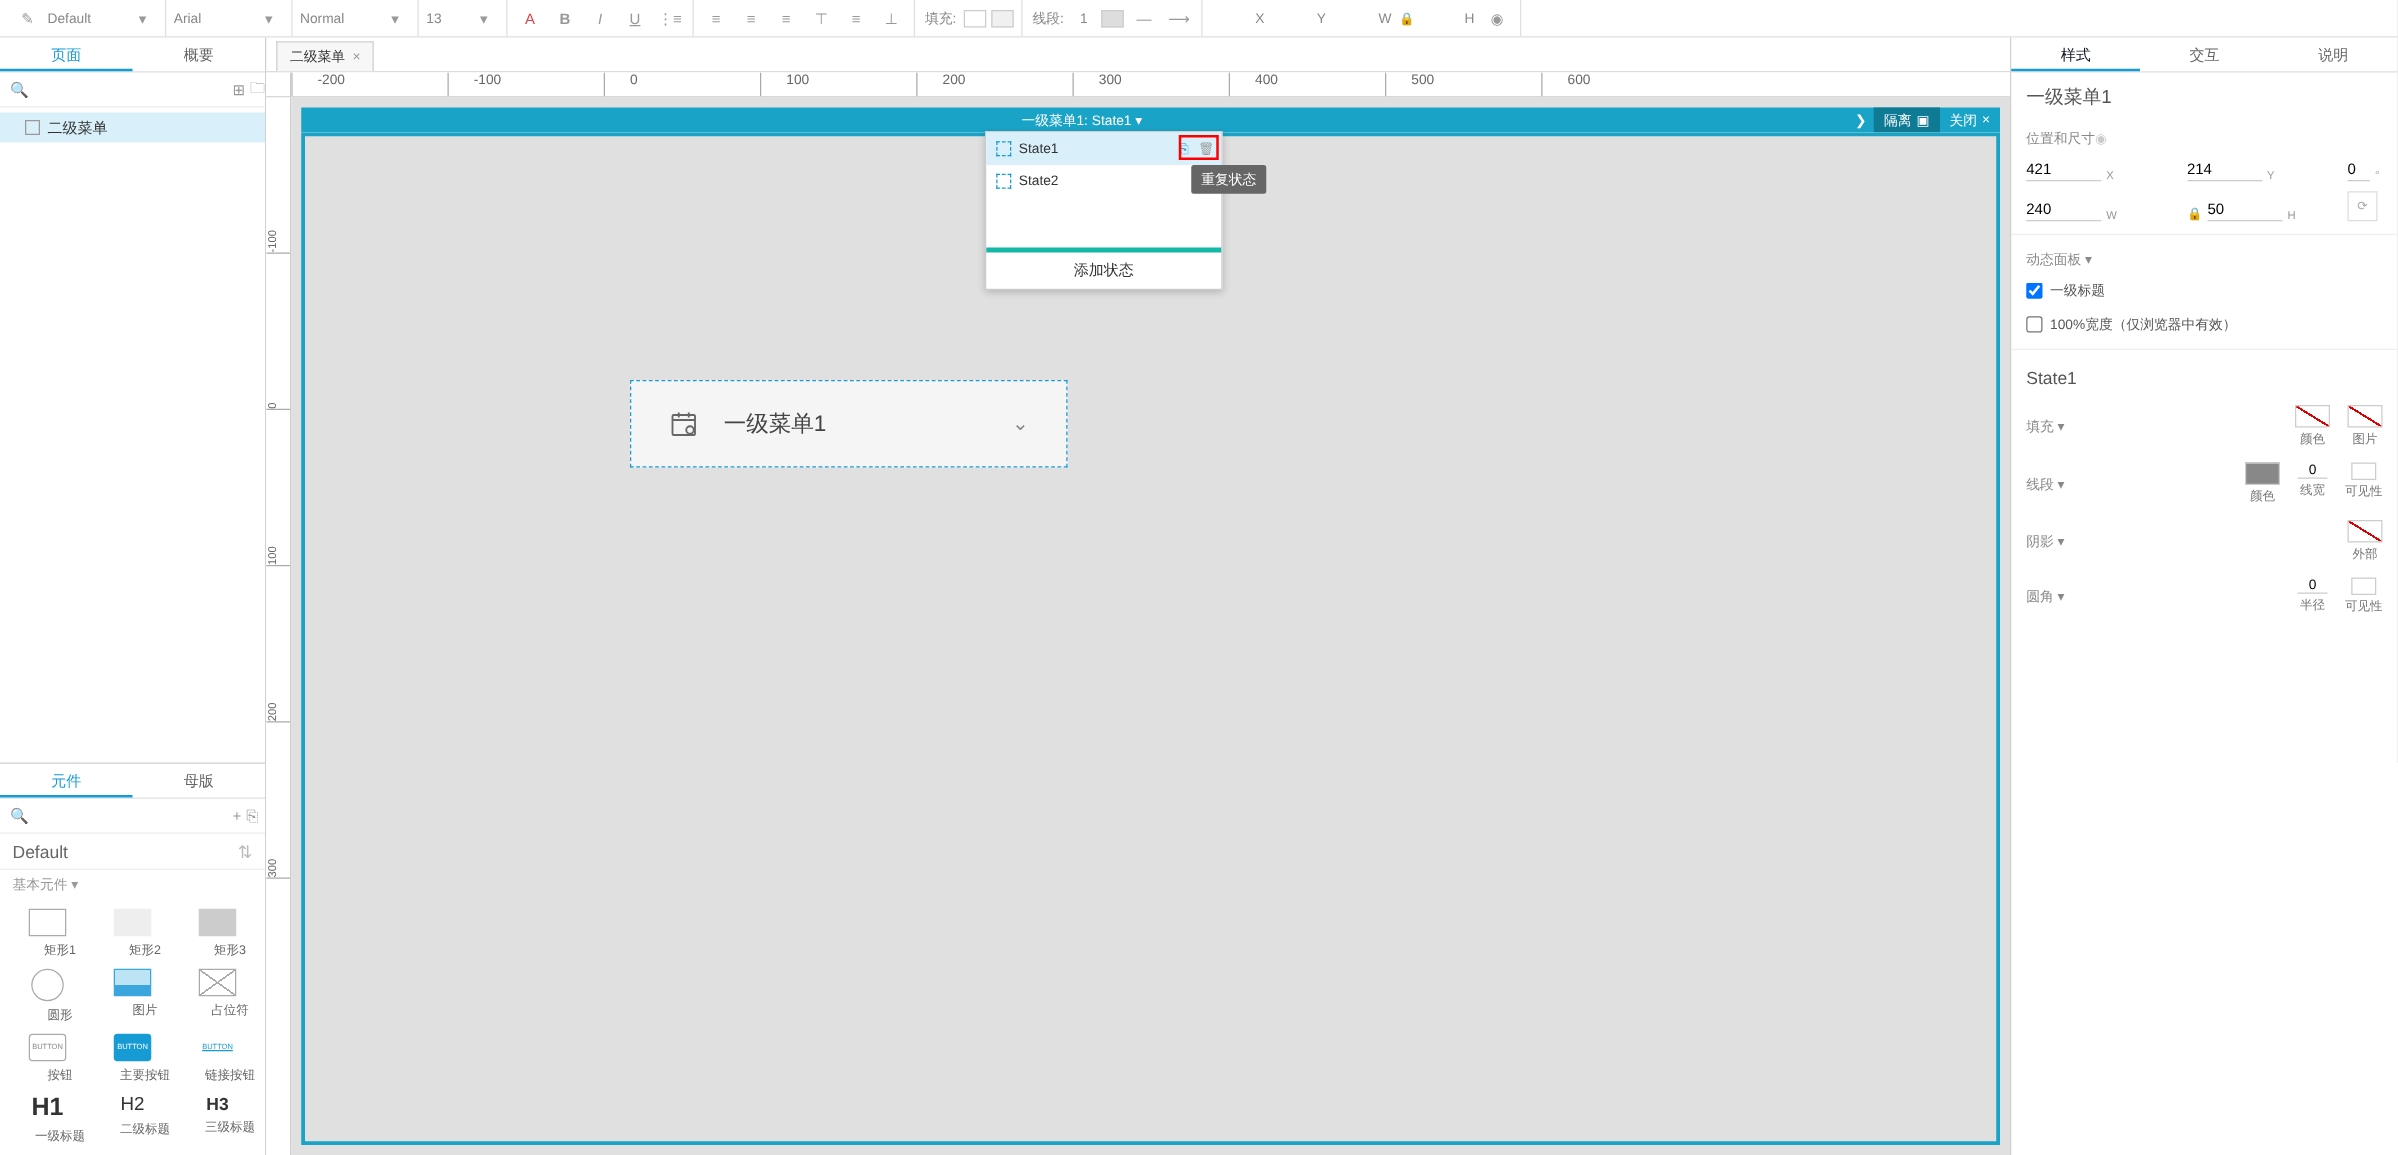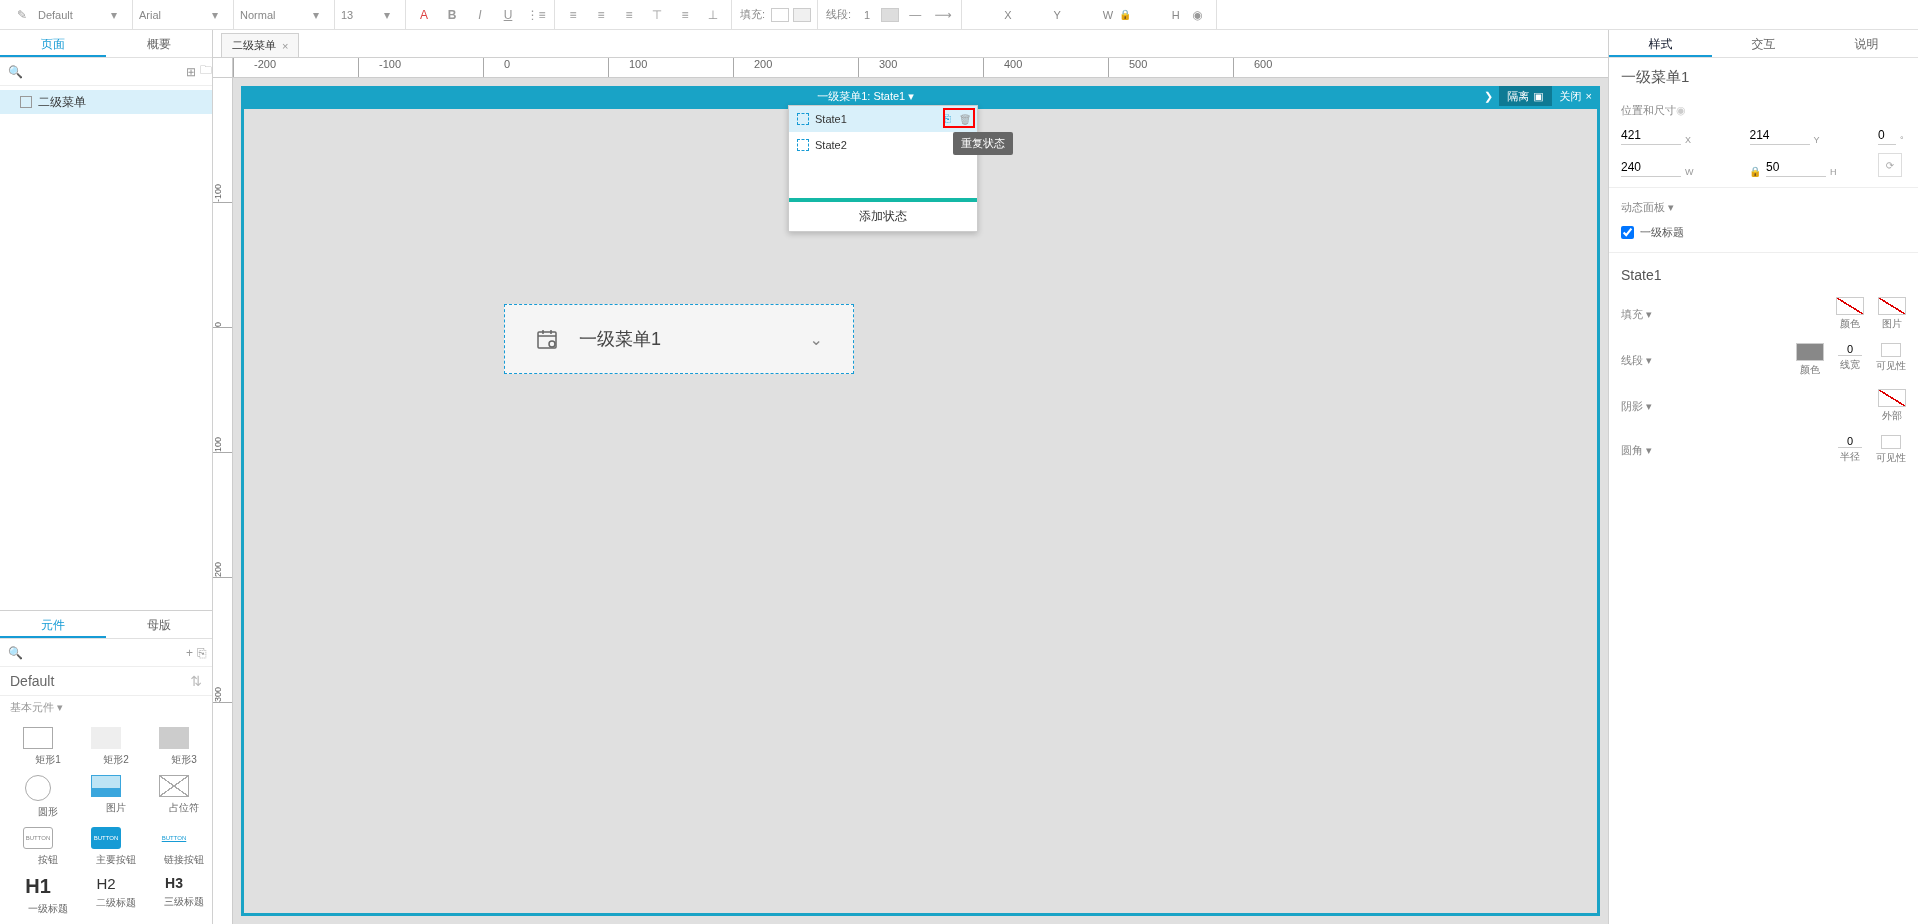--- a/index.html
+++ b/index.html
@@ -367,20 +367,26 @@
         <div class="deg-box">⟳</div>
       </div>
       <div class="rp-divider"></div>
       <div class="rp-section-label">动态面板 ▾</div>
       <div class="rp-row">
           <label class="rp-checkbox">
             <input type="checkbox" checked="" style="">
             <span>一级标题</span>
           </label>
         </div>
+      <div class="rp-row">
+          <label class="rp-checkbox">
+            <input type="checkbox" style="">
+            <span>100%宽度（仅浏览器中有效）</span>
+          </label>
+        </div>
       <div class="rp-divider"></div>
       <div class="rp-state-name">State1</div>
 
       <div class="rp-prop-row">
         <span class="rp-prop-label">填充 ▾</span>
         <div class="rp-swatches">
           <div class="rp-swatch">
               <div class="swatch-box diag"></div>
               <span class="swatch-label">颜色</span>
             </div>

